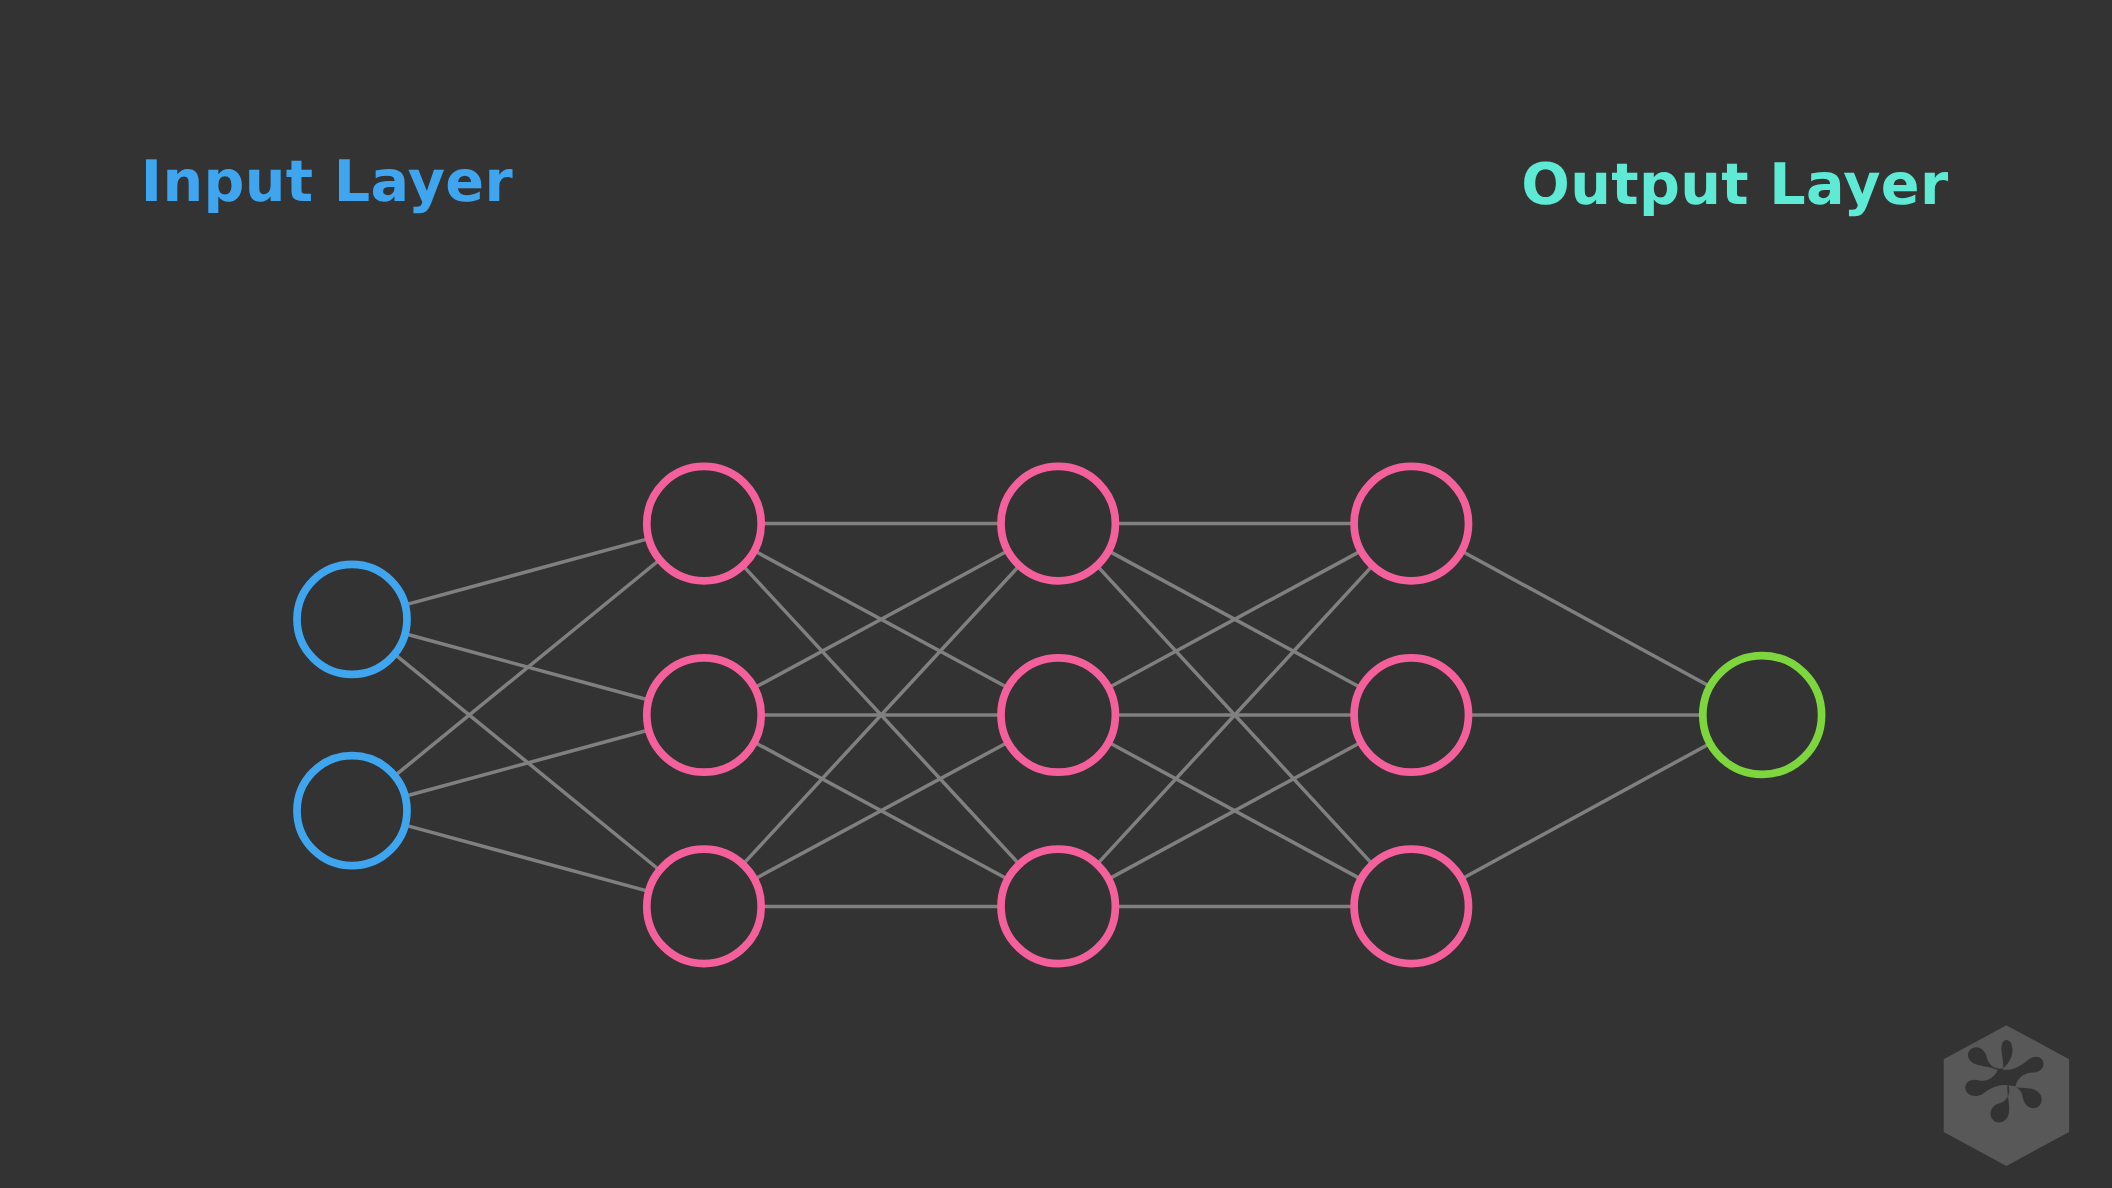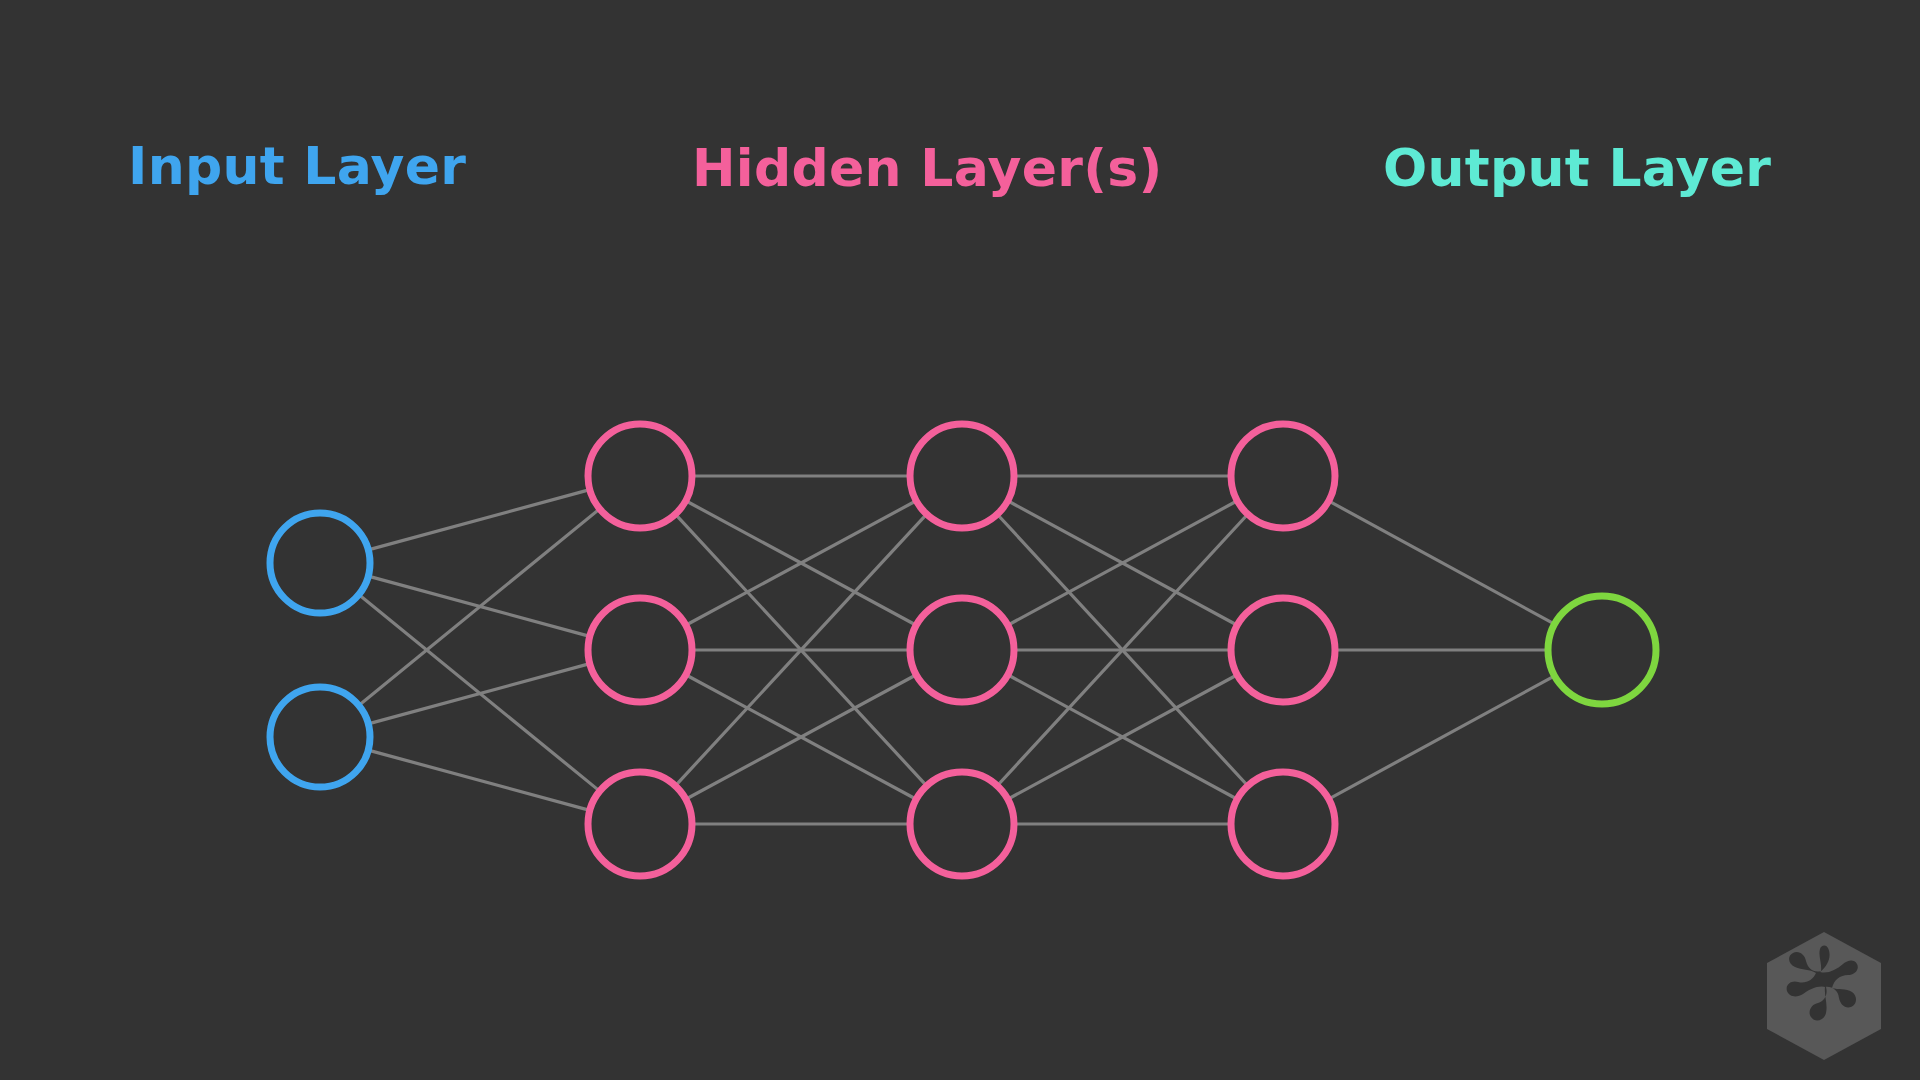--- a/index.html
+++ b/index.html
@@ -49,21 +49,20 @@
     opacity:1;
   }
 </style>
 </head>
 <body>
 
 <div id="canvas" style="background: rgb(51, 51, 51);">
 
   <div class="labels">
     <div class="layer-label" id="label-input" style="color: rgb(63, 165, 239); left: 128px; top: 140px;">Input Layer</div>
-    <div class="layer-label" id="label-hidden" style="color: rgb(244, 96, 155); left: 692px; top: 142px;">Hidden Layer(s)</div>
     <div class="layer-label" id="label-output" style="color: #5eead4; left: 1383px; top: 142px;">Output Layer</div>
   </div>
 
   <svg id="network-svg" viewBox="0 0 1920 1080">
     <g id="edges-group">
         <line x1="368.2486142798826" y1="549.8824079926569" x2="589.8214411489221" y2="489.6422956876368" stroke="#808080" stroke-width="3.2" stroke-linecap="round"></line>
         <line x1="368.2486142798826" y1="576.1175920073431" x2="589.8214411489221" y2="636.3577043123632" stroke="#808080" stroke-width="3.2" stroke-linecap="round"></line>
         <line x1="358.74637230895746" y1="594.6025099144935" x2="599.7037727986842" y2="791.1333896889269" stroke="#808080" stroke-width="3.2" stroke-linecap="round"></line>
         <line x1="358.74637230895746" y1="705.3974900855065" x2="599.7037727986842" y2="508.86661031107315" stroke="#808080" stroke-width="3.2" stroke-linecap="round"></line>
         <line x1="368.2486142798826" y1="723.8824079926569" x2="589.8214411489221" y2="663.6422956876368" stroke="#808080" stroke-width="3.2" stroke-linecap="round"></line>

